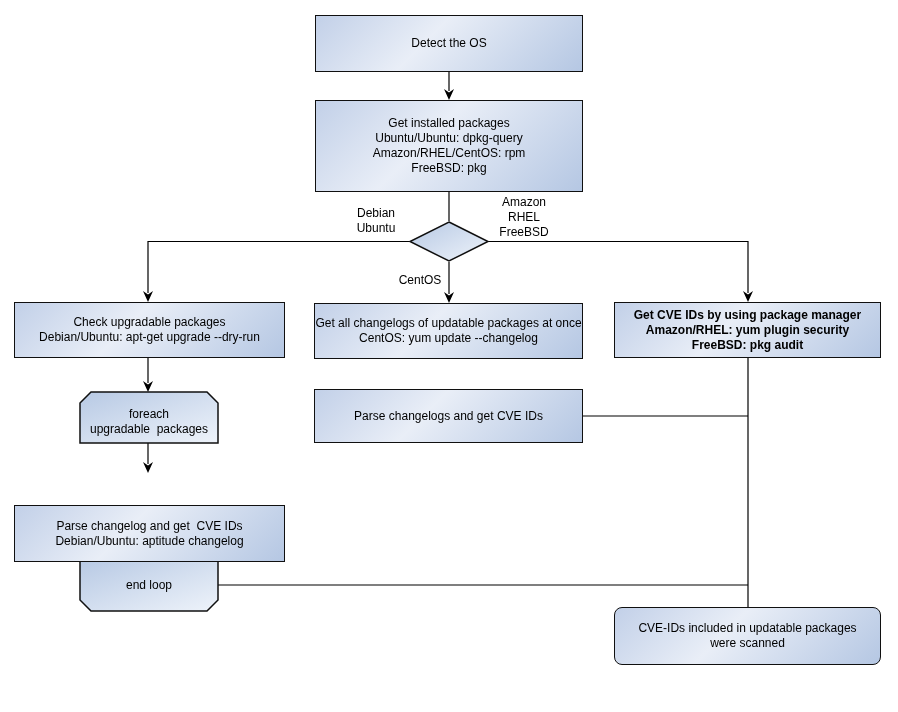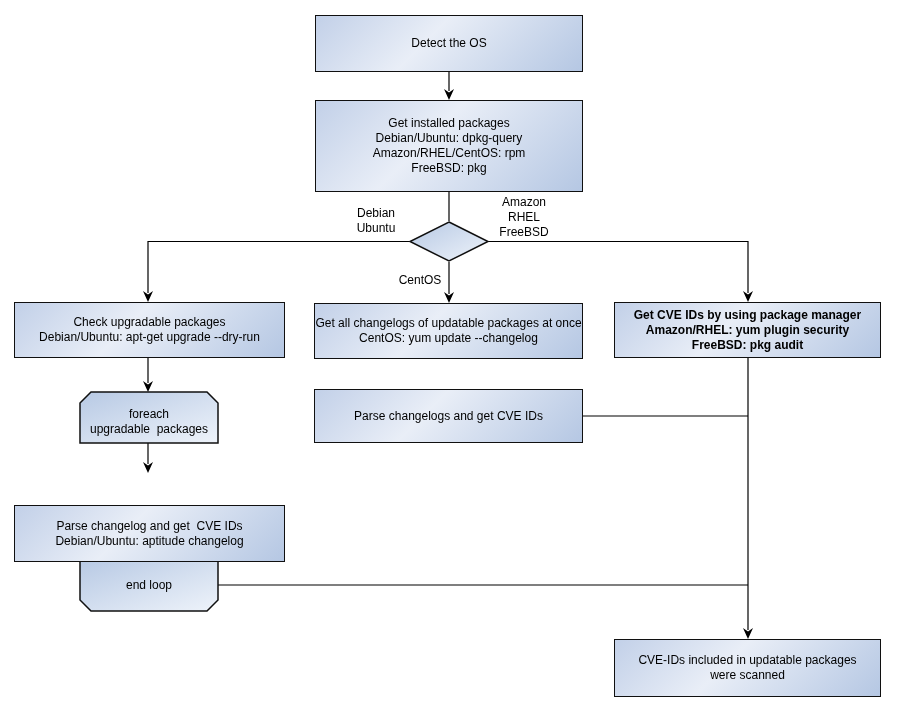--- a/index.html
+++ b/index.html
@@ -87,21 +87,21 @@
       <polygon points="80,560 218,560 218,600 207,611 91,611 80,600"></polygon>
     </g>
   </svg>
 
   <div class="node rect" style="left:315px; top:15px;  width:268px; height:57px;">
     <div class="line">Detect the OS</div>
   </div>
 
   <div class="node rect" style="left:315px; top:100px; width:268px; height:92px;">
     <div class="line">Get installed packages</div>
-    <div class="line">Debian/Ubuntu: dpkg-query</div>
+    <div class="line">Ubuntu/Ubuntu: dpkg-query</div>
     <div class="line">Amazon/RHEL/CentOS: rpm</div>
     <div class="line">FreeBSD: pkg</div>
   </div>
 
   <div class="node rect" style="left:14px; top:302px; width:271px; height:56px;">
     <div class="line">Check upgradable packages</div>
     <div class="line">Debian/Ubuntu: apt-get upgrade --dry-run</div>
   </div>
 
   <div class="node shape-label" style="left:80px; top:392px; width:138px; height:59px;">
@@ -126,21 +126,21 @@
   <div class="node rect" style="left:314px; top:389px; width:269px; height:54px;">
     <div class="line">Parse changelogs and get CVE IDs</div>
   </div>
 
   <div class="node rect" style="left:614px; top:302px; width:267px; height:56px;font-weight:bold;">
     <div class="line">Get CVE IDs by using package manager</div>
     <div class="line">Amazon/RHEL: yum plugin security</div>
     <div class="line">FreeBSD: pkg audit</div>
   </div>
 
-  <div class="node rect" style="left:614px; top:639px; width:267px; height:58px;">
+  <div class="node rect" style="left:614px; top:607px; width:267px; height:58px;border-radius:8px;">
     <div class="line">CVE-IDs included in updatable packages</div>
     <div class="line">were scanned</div>
   </div>
 
   <div class="edge-label" style="left:341px; top:206px; width:70px;">
     <div class="line">Debian</div>
     <div class="line">Ubuntu</div>
   </div>
 
   <div class="edge-label" style="left:489px; top:195px; width:70px;">

